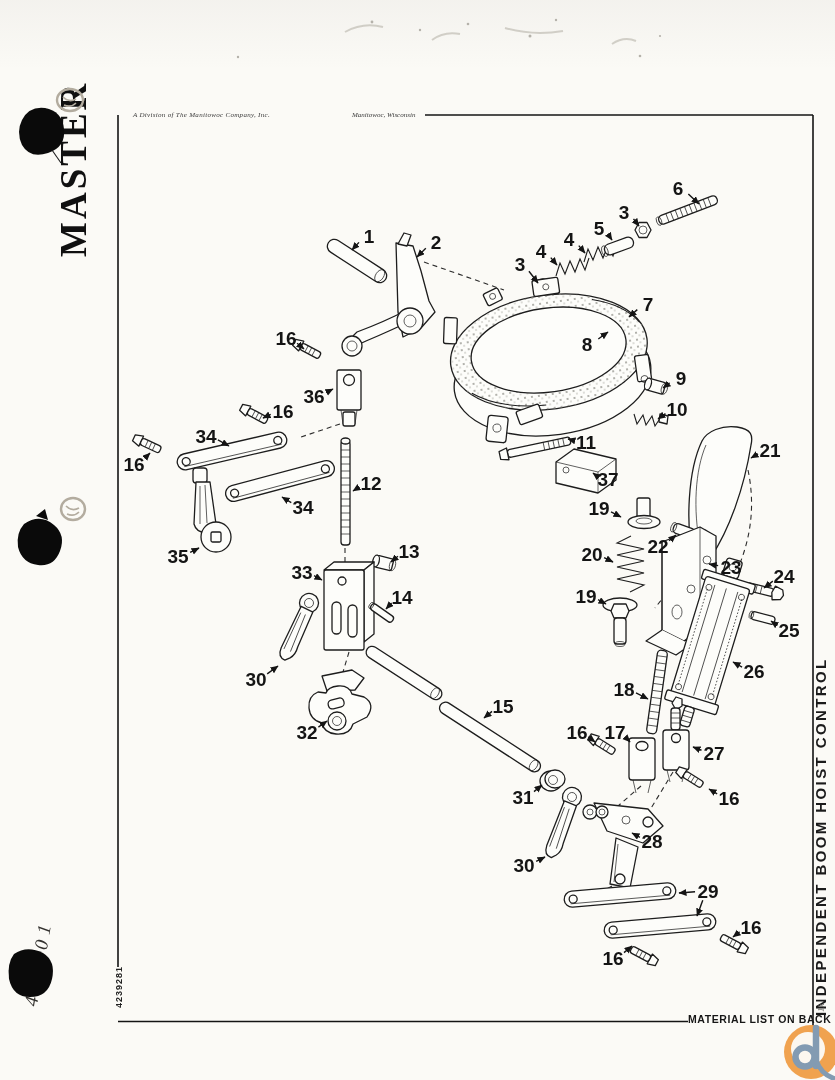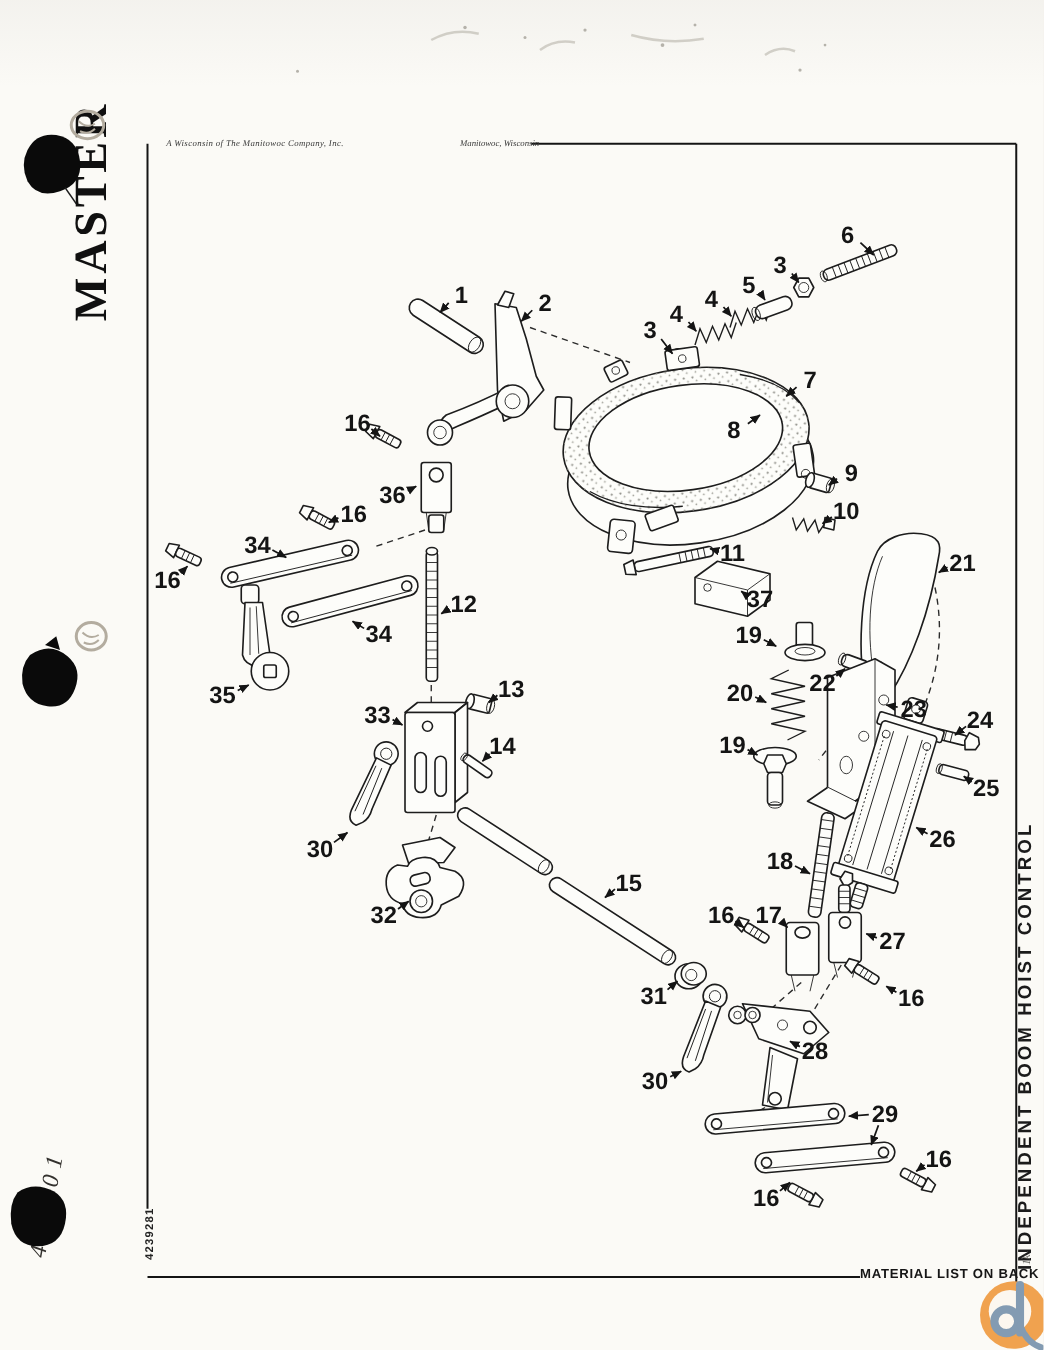--- a/index.html
+++ b/index.html
@@ -14,21 +14,21 @@
   .dash{fill:none;stroke:#2b2b2b;stroke-width:1.1;stroke-dasharray:5 4;}
   .frame{stroke:#141414;stroke-width:1.6;fill:none;}
   .callout{font:700 19px "Liberation Sans",sans-serif;fill:#141414;text-anchor:middle;}
   .leader{stroke:#141414;stroke-width:1.4;fill:none;}
   .faint{fill:none;stroke:#c7c4bc;stroke-width:2;opacity:.8;}
   .speck{fill:#b5b2aa;}
   .hdr-co{position:absolute;left:128px;top:84px;font-weight:700;font-size:13px;
           letter-spacing:4.5px;white-space:nowrap;}
   .hdr-div{position:absolute;left:133px;top:111px;font-style:italic;font-size:7px;
            color:#3a3a3a;letter-spacing:.3px;font-family:"Liberation Serif",serif;}
-  .hdr-loc{position:absolute;left:368px;top:111px;font-style:italic;font-size:7px;
+  .hdr-loc{position:absolute;left:352px;top:111px;font-style:italic;font-size:7px;
            color:#3a3a3a;font-family:"Liberation Serif",serif;}
   .master{position:absolute;left:52px;top:257px;transform-origin:0 0;transform:rotate(-90deg);
           font-family:"Liberation Serif",serif;font-weight:700;font-size:37px;
           letter-spacing:3px;color:#101010;white-space:nowrap;}
   .vtitle{position:absolute;left:812px;top:1016px;transform-origin:0 0;transform:rotate(-90deg);
           font-weight:700;font-size:15px;letter-spacing:2.4px;white-space:nowrap;color:#1b1b1b;}
   .dwgno{position:absolute;left:114px;top:1008px;transform-origin:0 0;transform:rotate(-90deg);
          font-weight:700;font-size:9px;letter-spacing:1px;white-space:nowrap;color:#222;}
   .matnote{position:absolute;left:688px;top:1013px;width:124px;text-align:right;
            font-weight:700;font-size:10.5px;letter-spacing:.6px;white-space:nowrap;}
@@ -438,21 +438,21 @@
         <line x1="695.0308057305012" y1="891.6880209161537" x2="679" y2="893" class="leader" marker-end="url(#arw)"></line>
         <line x1="702.7643980145418" y1="900.1531503242277" x2="697" y2="916" class="leader" marker-end="url(#arw)"></line>
         <text x="708" y="897.5" class="callout">29</text>
         <line x1="739.63595541042" y1="931.8564293117863" x2="733" y2="937" class="leader" marker-end="url(#arw)"></line>
         <text x="751" y="933.5" class="callout">16</text>
         <line x1="623.9913557394026" y1="952.6600700861202" x2="632" y2="946" class="leader" marker-end="url(#arw)"></line>
         <text x="613" y="964.5" class="callout">16</text>
       </g>
   </svg>
 
-  <div class="hdr-div">A Wisconsin of The Manitowoc Company, Inc.</div>
+  <div class="hdr-div">A Division of The Manitowoc Company, Inc.</div>
   <div class="hdr-loc">Manitowoc, Wisconsin</div>
 
   <div class="master">MASTER</div>
   <div class="vtitle">INDEPENDENT BOOM HOIST CONTROL</div>
   <div class="dwgno">4239281</div>
   <div class="matnote">MATERIAL LIST ON BACK</div>
   <div class="margnote">1k</div>
   <div class="hand">422 01</div>
 
   <svg width="835" height="1080" viewBox="0 0 835 1080" style="pointer-events:none">

